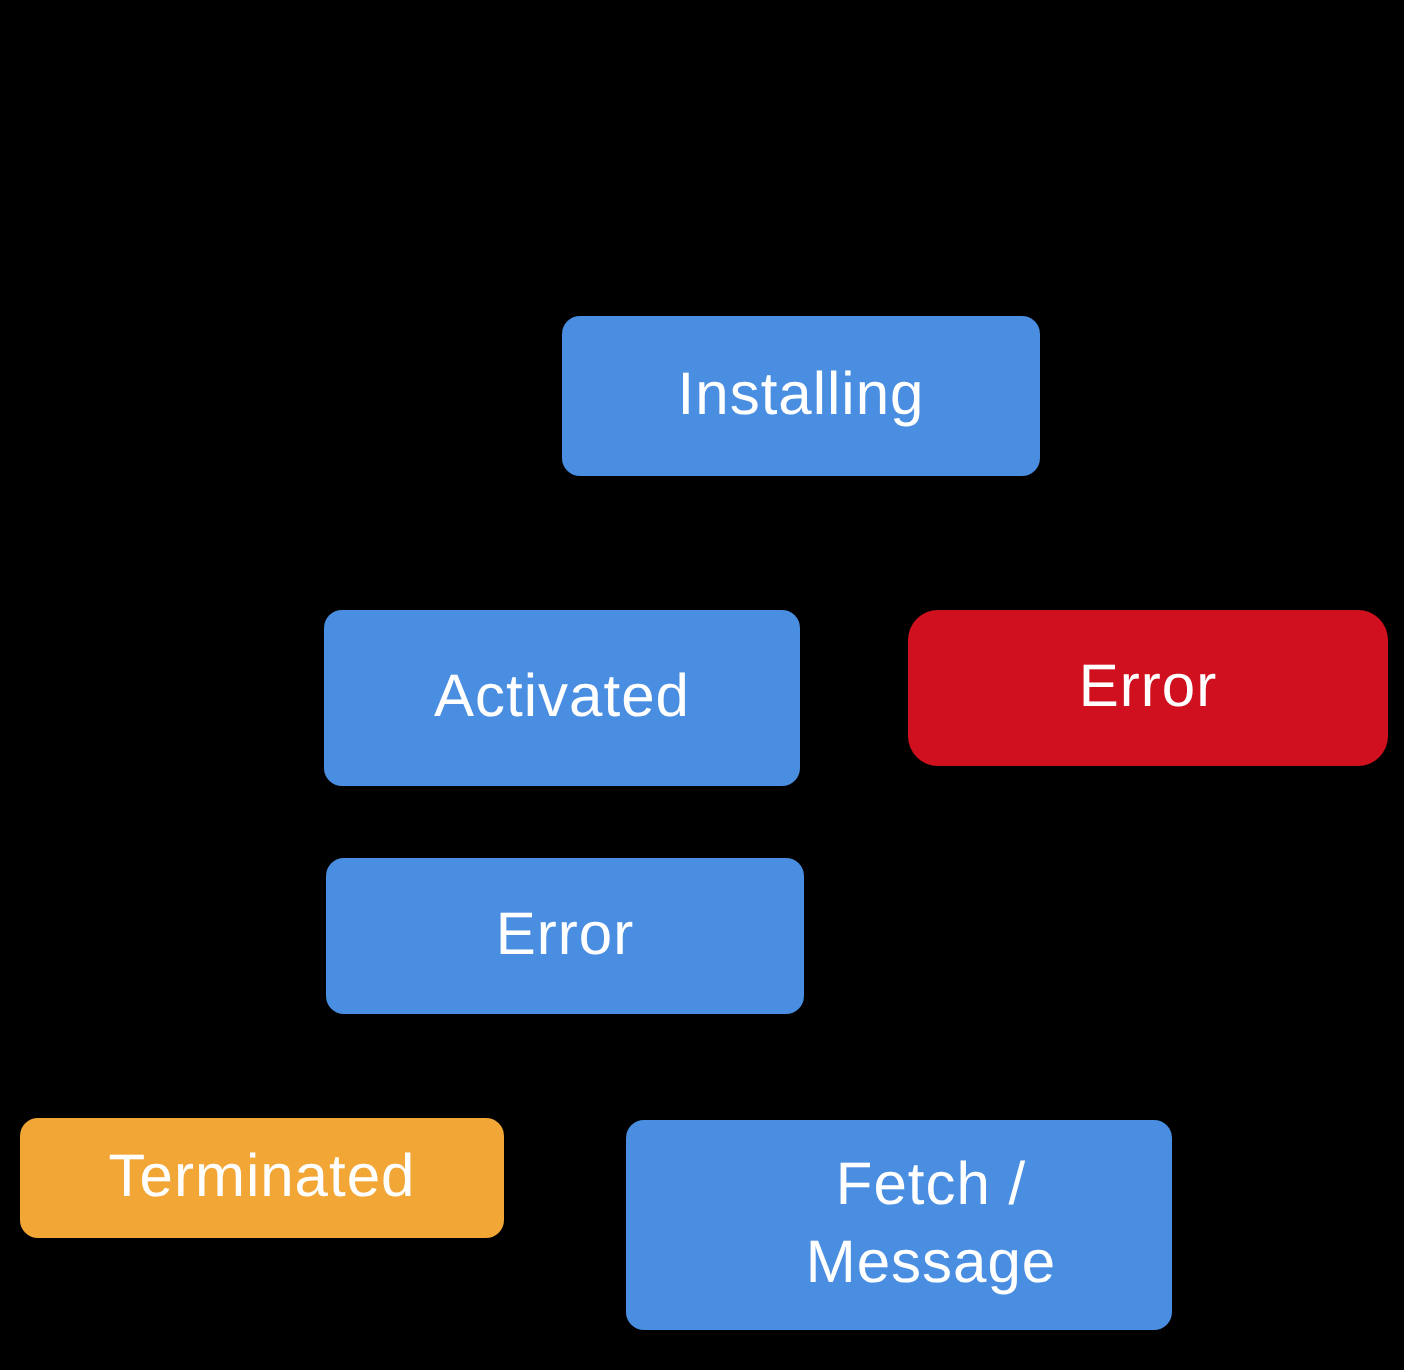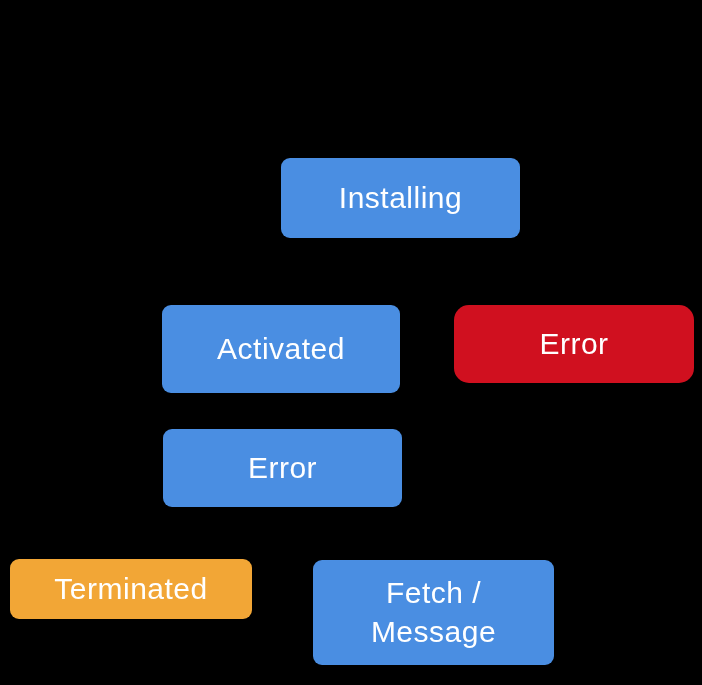--- a/index.html
+++ b/index.html
@@ -59,18 +59,18 @@
   </div>
 
   <div class="node node-idle" style="background: rgb(74, 142, 226);">
     <span class="node-label">Error</span>
   </div>
 
   <div class="node node-terminated" style="background: rgb(242, 166, 54);">
     <span class="node-label">Terminated</span>
   </div>
 
-  <div class="node node-fetch" style="background: rgb(74, 142, 226);">
+  <div class="node node-fetch" style="background: rgb(74, 142, 226); padding-left: 32px;">
     <span class="node-label">Fetch /
 Message</span>
   </div>
 
 </div>
 
 </body></html>

